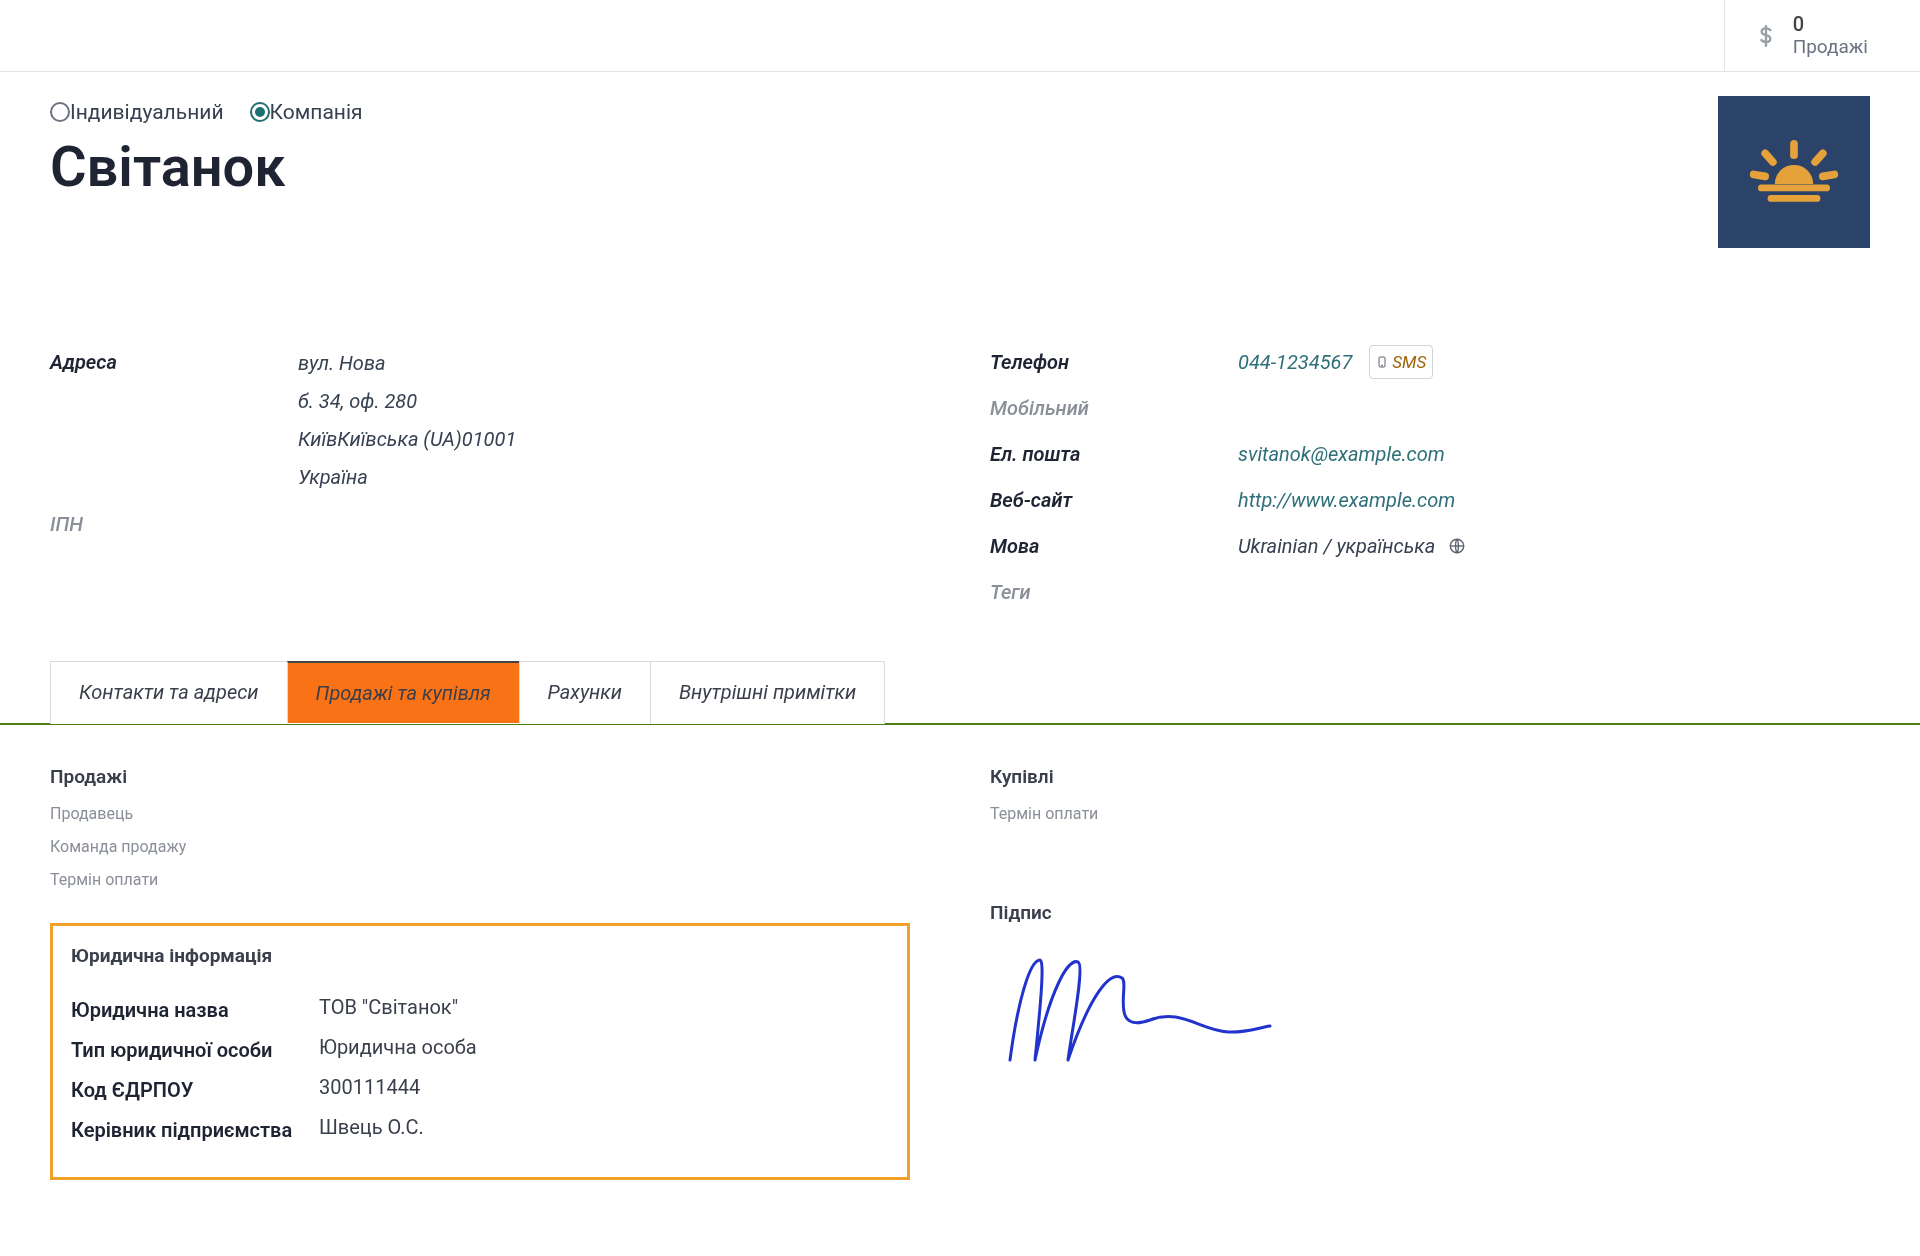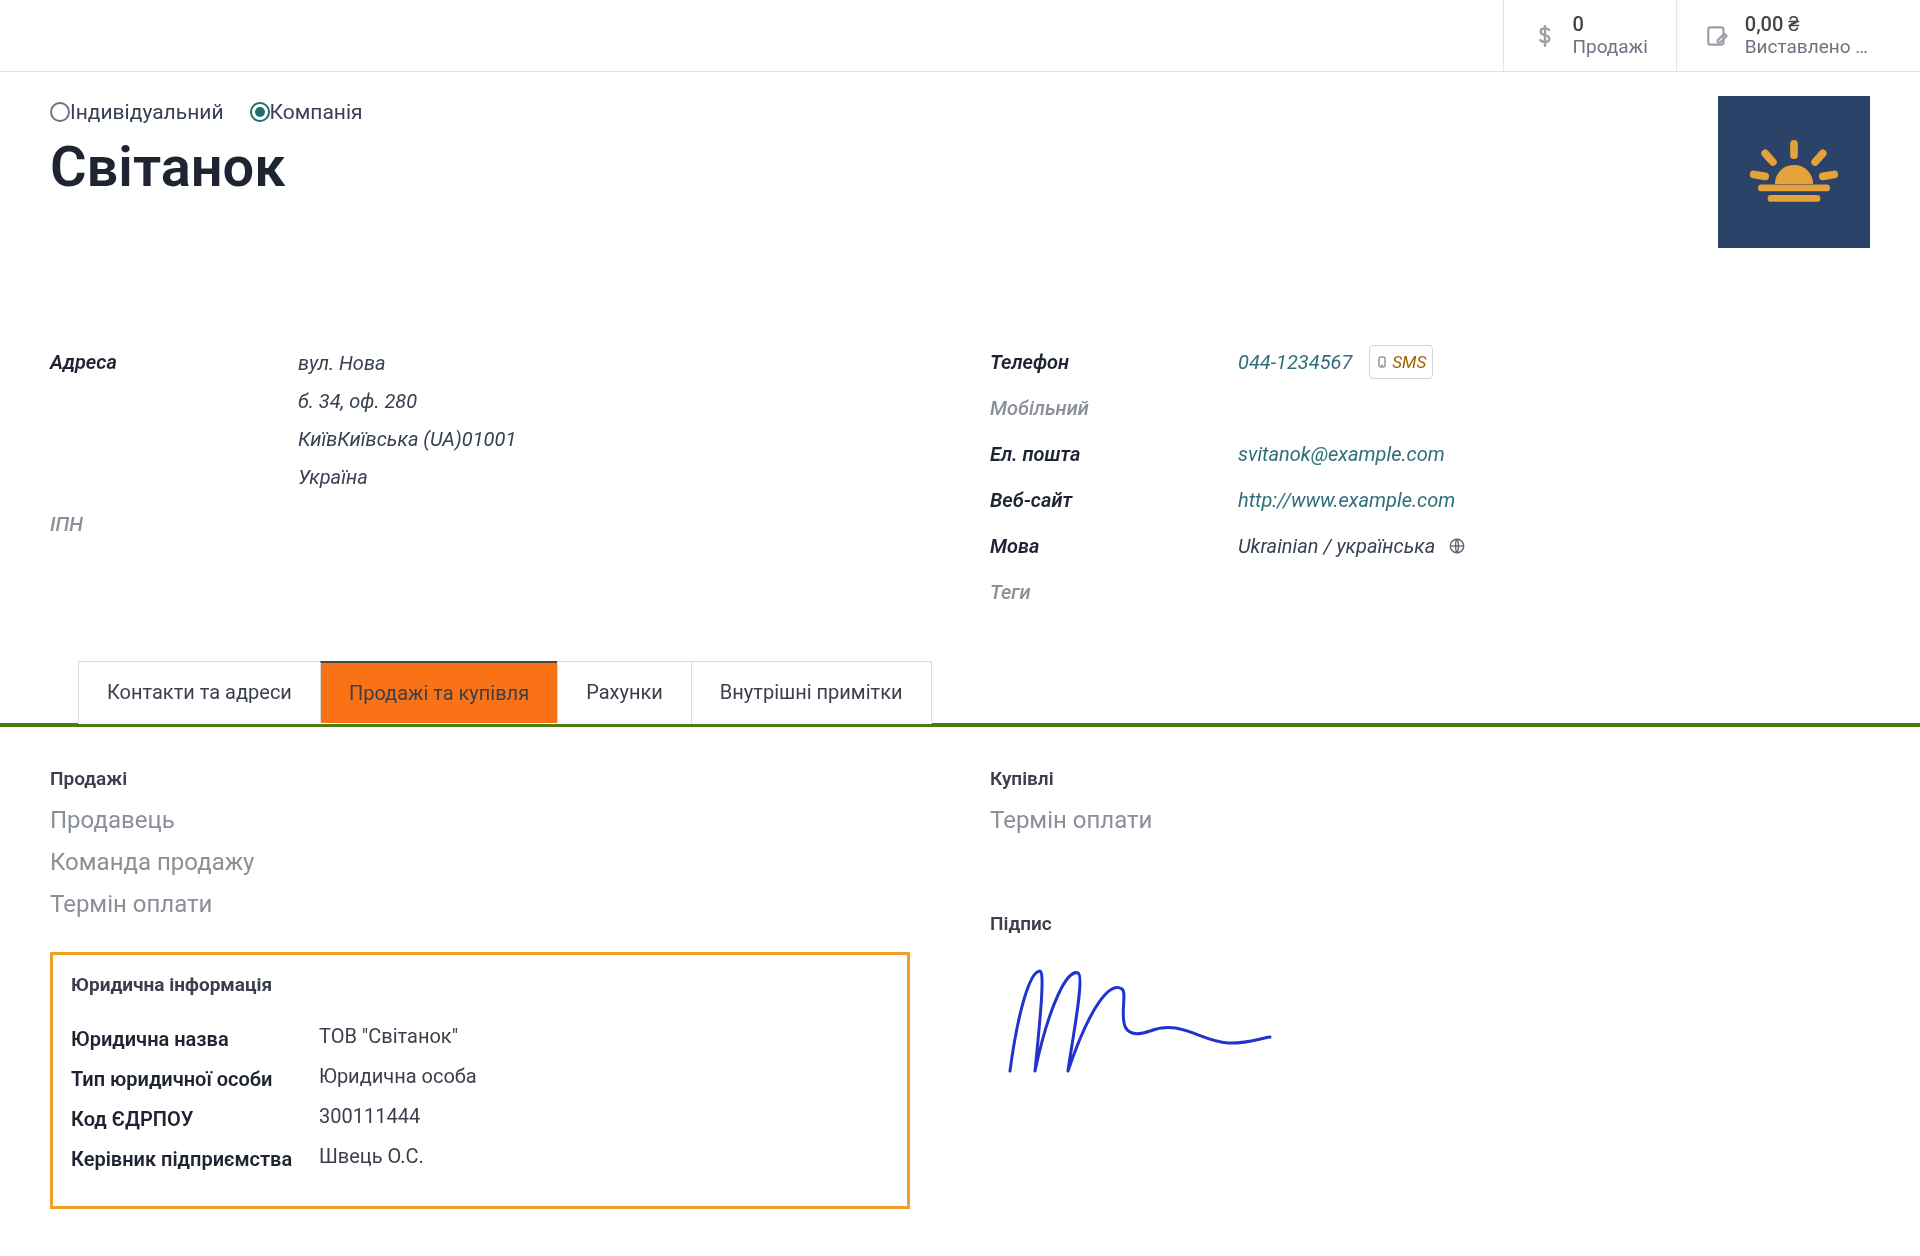--- a/index.html
+++ b/index.html
@@ -81,35 +81,35 @@
     display: inline-flex; align-items: center; gap: 4px;
     font-size: 17px; color: #a16207; margin-left: 12px;
     border: 1px solid #cfd3db; border-radius: 4px; padding: 1px 6px;
     cursor: pointer;
   }
   .globe { width: 18px; height: 18px; display: inline-block; vertical-align: -2px; margin-left: 8px; }
 
   .col.right .field .label { width: 248px; }
 
   .tabs {
-    display: flex; margin-top: 40px; border-bottom: 4px solid #4d7c0f;
-    margin-left: -50px; margin-right: -50px; padding-left: 78px;
+    display: flex; margin-top: 40px; border-bottom: 2px solid #4d7c0f;
+    margin-left: -50px; margin-right: -50px; padding-left: 50px; font-style: italic;
   }
   .tab {
     padding: 18px 28px; border: 1px solid #d8dbe1; border-bottom: none;
     background: #fff; cursor: pointer; font-size: 20px; color: #3a3f4b;
     position: relative; top: 1px; margin-right: -1px;
   }
   .tab.inactive { background: #fff; }
   .tab.active { border-top: 2px solid #444; background: #f97316; border-bottom: 1px solid #fff; }
 
   .tab-body { display: flex; gap: 60px; margin-top: 40px; }
   .tab-col { flex: 1; }
   .section-title { font-weight: 600; color: #3a3f4b; font-size: 19px; margin-bottom: 16px; }
-  .muted-field { color: #8a8f98; margin-bottom: 14px; font-size: 24px; }
+  .muted-field { color: #8a8f98; margin-bottom: 14px; font-size: 16px; }
 
   .legal-box {
     border: 3px solid #f0a028; padding: 18px 18px 22px 18px; margin-top: 34px;
     width: 860px;
   }
   .legal-box .section-title { margin-bottom: 28px; font-weight: 700; }
   .legal-row { display: flex; margin-bottom: 10px; align-items: flex-start; }
   .legal-row .llabel { width: 248px; font-weight: 600; color: #1f2433; line-height: 1.5; }
   .legal-row .lvalue { flex: 1; color: #3a3f4b; }
 
@@ -123,32 +123,20 @@
   <div class="stat">
     <span class="icon">
       <svg viewBox="0 0 24 24" width="26" height="26" fill="none" stroke="#9aa0a6" stroke-width="2.2" stroke-linecap="round">
           <path d="M12 3v18"></path>
           <path d="M16 6.5c-1-1-2.5-1.5-4-1.5-2.5 0-4 1.3-4 3s1.5 2.6 4 3.2 4 1.5 4 3.3-1.5 3-4 3c-1.8 0-3.3-.6-4.3-1.7"></path>
         </svg>
     </span>
     <span class="nums">
       <span class="v">0</span>
       <span class="lbl">Продажі</span>
-    </span>
-  </div>
-  <div class="stat">
-    <span class="icon">
-      <svg viewBox="0 0 24 24" width="26" height="26" fill="none" stroke="#9aa0a6" stroke-width="2" stroke-linecap="round" stroke-linejoin="round">
-          <rect x="3" y="4" width="14" height="16" rx="2"></rect>
-          <path d="M14 18l6-6-2.2-2.2-6 6V18h2.2z"></path>
-        </svg>
-    </span>
-    <span class="nums">
-      <span class="v">0,00 ₴</span>
-      <span class="lbl">Виставлено …</span>
     </span>
   </div>
 </div>
 
 <div class="content">
 
   <div class="type-row">
     <span class="radio">
       <span class="dot"></span>
       <span>Індивідуальний</span>

